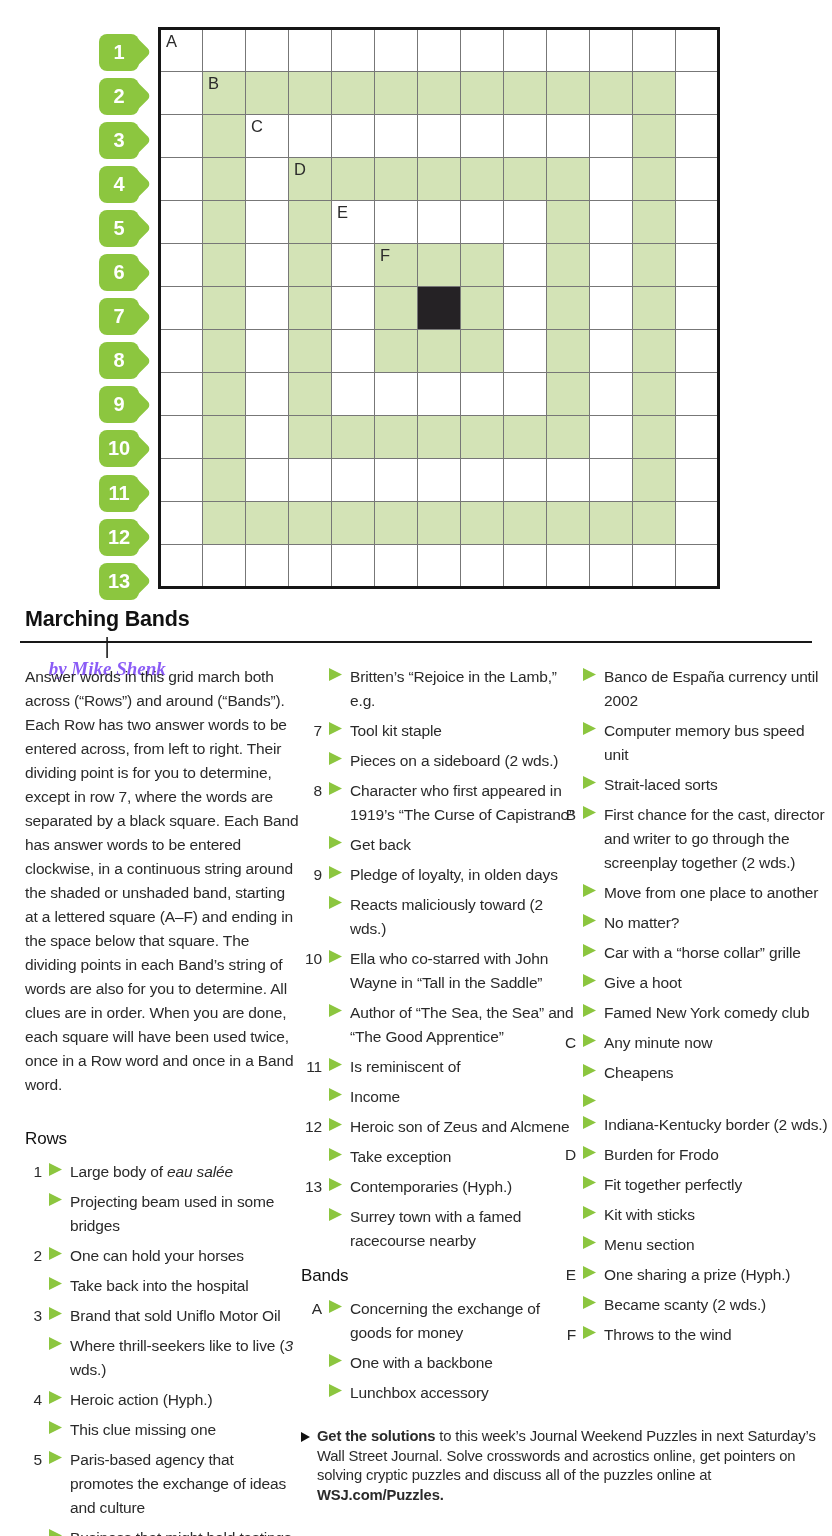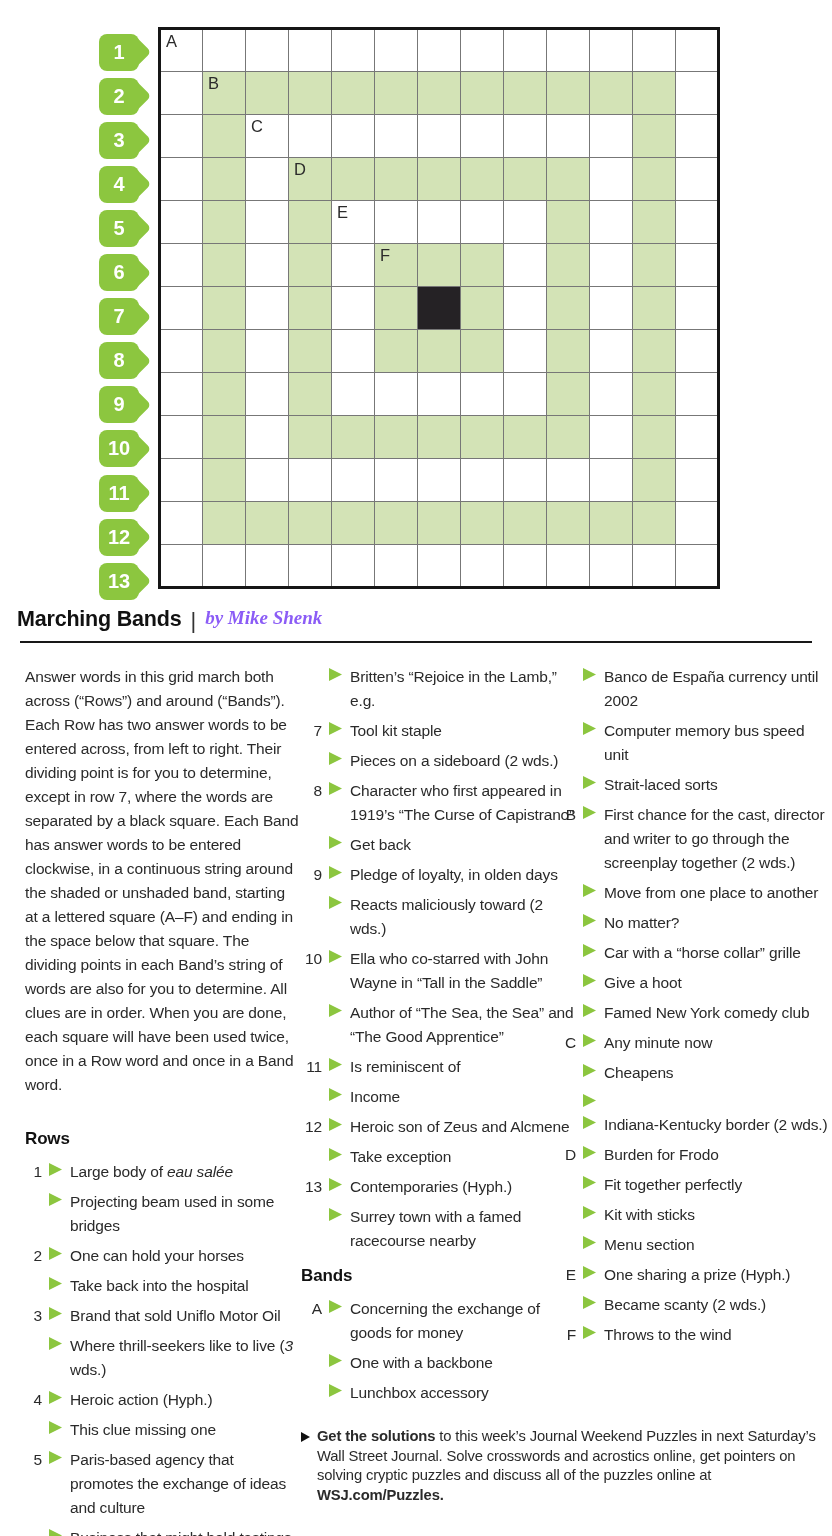--- a/index.html
+++ b/index.html
@@ -18,33 +18,33 @@
   #grid td .band-letter{display:block;font-size:16.5px;line-height:1;
         padding:3px 0 0 5px;color:#2b2b2b;}
   
   .marker{position:absolute;left:99px;width:40px;height:37px;
           background:var(--green);border-radius:8px;}
   .marker::after{content:"";position:absolute;left:21px;top:5.5px;width:26px;height:26px;
           background:var(--green);border-radius:5px;transform:rotate(45deg);}
   .marker span{position:relative;z-index:1;display:block;width:40px;height:37px;
           line-height:37px;text-align:center;color:#fff;font-weight:bold;font-size:20px;}
   
-  #title-row{position:absolute;left:17px;top:607px;display:flex;align-items:flex-start;}
+  #title-row{position:absolute;left:25px;top:607px;display:flex;align-items:center;flex-direction:column;}
   #puzzle-title{font-size:21.5px;font-weight:bold;color:#111;letter-spacing:-0.2px;}
   #title-sep{margin:0 9px;font-size:22px;font-weight:300;color:#333;position:relative;top:1px;}
   #byline{font-family:Liberation Serif, serif;font-style:italic;font-weight:600;
           font-size:19px;color:#8b5cf6;}
   #title-rule{position:absolute;left:20px;top:641px;width:792px;height:2px;background:#181818;}
   
   .col{position:absolute;top:665px;font-size:15.5px;line-height:24px;letter-spacing:-0.15px;}
   #col1{left:25px;width:276px;}
   #col2{left:301px;width:282px;}
   #col3{left:563px;width:269px;}
   .instructions{margin:0;}
-  .clue-heading{font-size:17px;font-weight:bold;color:#111;margin:0 0 9px 0;}
+  .clue-heading{font-size:17px;font-weight:normal;color:#111;margin:0 0 9px 0;}
   #col1 .clue-heading{margin-top:30px;}
   #col2 .clue-heading{margin-top:11px;}
   .clue{display:flex;margin-bottom:6px;}
   .clue .lbl{flex:none;text-align:right;color:#2a2a2a;}
   #col1 .clue .lbl{width:17px;}
   #col2 .clue .lbl{width:21px;}
   #col3 .clue .lbl{width:13px;}
   .clue .arr{flex:none;width:13px;height:13px;margin:3px 8px 0 7px;background:var(--green);
              clip-path:polygon(0 0,100% 50%,0 100%);}
   .clue .txt{flex:1;}

